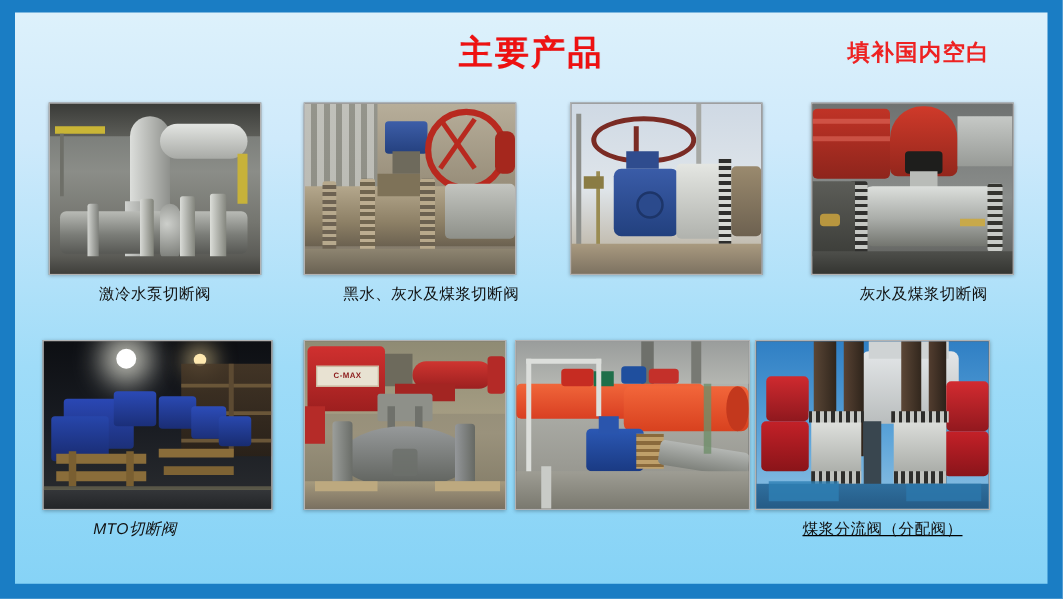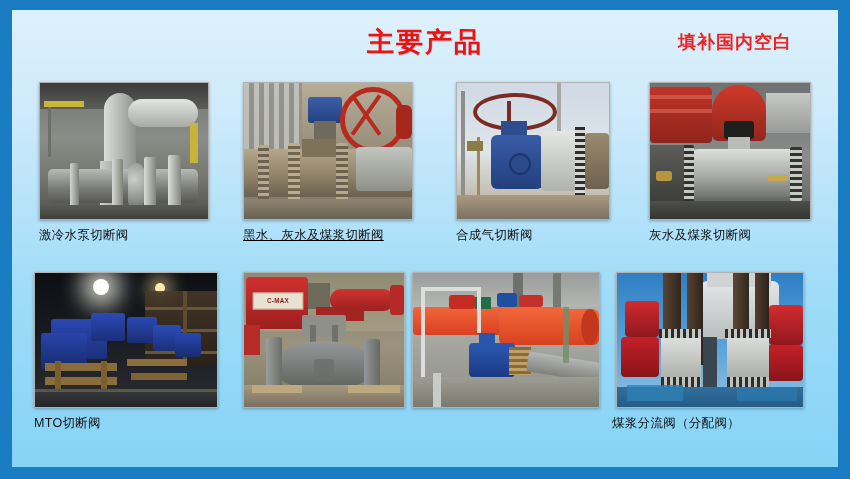--- a/index.html
+++ b/index.html
@@ -42,21 +42,21 @@
   .row1{top:10px;height:172px;}
   .row2{top:200px;height:172px;}
   .cell{position:absolute;top:0;}
   .photo{
     position:relative;overflow:hidden;
     border:1px solid rgba(255,255,255,.55);
     box-shadow:0 1px 3px rgba(0,0,0,.30);
     background:#555;
   }
   .caption{
-    text-align:left;font-size:12.5px;color:#111;
+    text-align:center;font-size:12.5px;color:#111;
     margin-top:7px;white-space:nowrap;letter-spacing:0.3px;
   }
   .el{position:absolute;}
   .lbl{
     position:absolute;color:#fff;font-size:4px;font-weight:bold;
     letter-spacing:.3px;transform:scale(1.05);
   }
 </style>
 </head>
 <body>
@@ -87,21 +87,21 @@
             <div class="el" style="left:72px;top:76px;width:11px;height:54px;border-radius:2px;background:linear-gradient(90deg,#d8dad6,#808279);"></div>
             <div class="el" style="left:104px;top:74px;width:12px;height:58px;border-radius:2px;background:linear-gradient(90deg,#dadcd8,#82847c);"></div>
             <div class="el" style="left:128px;top:72px;width:13px;height:60px;border-radius:2px;background:linear-gradient(90deg,#dcded9,#84867e);"></div>
             <div class="el" style="left:88px;top:80px;width:16px;height:46px;border-radius:8px;background:radial-gradient(circle at 35% 35%,#cdcfcb,#6f716c);"></div>
             <div class="el" style="left:0;top:122px;width:100%;height:14px;background:linear-gradient(180deg,#5b5b56,#3f3f3b);"></div>
             <div class="el" style="left:150px;top:40px;width:8px;height:40px;background:#c7b23a;"></div>
           </div>
           <div class="caption">激冷水泵切断阀</div>
         </div>
 
-        <div class="cell" style="left:231px;width:204px;text-decoration:underline;">
+        <div class="cell" style="left:231px;width:204px;">
           <div class="photo" style="width:168px;height:136px;">
             <div class="el" style="left:0;top:0;width:100%;height:100%;background:linear-gradient(180deg,#b7ae9a 0%,#9a907c 45%,#7d7466 100%);"></div>
             <div class="el" style="left:0;top:0;width:58px;height:80px;background:repeating-linear-gradient(90deg,#c2c4c0 0 5px,#8e9089 5px 10px);opacity:.85;"></div>
             <div class="el" style="left:64px;top:14px;width:34px;height:26px;border-radius:3px;background:linear-gradient(180deg,#3d5ea8,#24407e);"></div>
             <div class="el" style="left:70px;top:38px;width:22px;height:18px;background:#6e6a5c;"></div>
             <div class="el" style="left:96px;top:4px;width:56px;height:56px;border-radius:50%;border:5px solid #b8291f;"></div>
             <div class="el" style="left:120px;top:8px;width:4px;height:48px;background:#b8291f;transform:rotate(35deg);"></div>
             <div class="el" style="left:120px;top:8px;width:4px;height:48px;background:#b8291f;transform:rotate(-35deg);"></div>
             <div class="el" style="left:152px;top:22px;width:16px;height:34px;border-radius:6px;background:#a5271d;"></div>
             <div class="el" style="left:0;top:66px;width:168px;height:48px;background:linear-gradient(180deg,#b4a78c,#8d8066 60%,#6b6150);"></div>
@@ -125,21 +125,20 @@
             <div class="el" style="left:52px;top:70px;width:18px;height:18px;border-radius:50%;background:#2b4a8c;border:2px solid #1d3569;"></div>
             <div class="el" style="left:84px;top:48px;width:42px;height:60px;border-radius:4px;background:linear-gradient(180deg,#e4e6e2,#b0b2ad);"></div>
             <div class="el" style="left:118px;top:44px;width:10px;height:68px;background:repeating-linear-gradient(180deg,#2e2e2c 0 3px,#d8dad6 3px 6px);"></div>
             <div class="el" style="left:128px;top:50px;width:24px;height:56px;border-radius:4px;background:linear-gradient(180deg,#9a8a6e,#6d6150);"></div>
             <div class="el" style="left:4px;top:8px;width:4px;height:124px;background:#8d8f8b;"></div>
             <div class="el" style="left:20px;top:54px;width:3px;height:78px;background:#9a8c52;"></div>
             <div class="el" style="left:10px;top:58px;width:16px;height:10px;background:#8a7c44;"></div>
             <div class="el" style="left:100px;top:0;width:4px;height:48px;background:#a6a8a4;"></div>
             <div class="el" style="left:0;top:112px;width:100%;height:24px;background:linear-gradient(180deg,#a99a80,#7d7261);"></div>
           </div>
-          <div class="caption">合成气切断阀</div>
         </div>
 
         <div class="cell" style="left:637px;width:180px;">
           <div class="photo" style="width:160px;height:136px;">
             <div class="el" style="left:0;top:0;width:100%;height:100%;background:linear-gradient(180deg,#6f7271 0%,#8a8d8b 55%,#595a57 100%);"></div>
             <div class="el" style="left:0;top:4px;width:62px;height:56px;border-radius:4px;background:linear-gradient(180deg,#c03326,#8e251c);"></div>
             <div class="el" style="left:0;top:12px;width:62px;height:4px;background:#e0695c;opacity:.6;"></div>
             <div class="el" style="left:0;top:26px;width:62px;height:4px;background:#e0695c;opacity:.6;"></div>
             <div class="el" style="left:62px;top:2px;width:54px;height:56px;border-radius:26px 26px 6px 6px;background:linear-gradient(180deg,#cf3a2a,#93261c);"></div>
             <div class="el" style="left:74px;top:38px;width:30px;height:18px;background:#1e1e1c;border-radius:3px;"></div>
@@ -152,21 +151,21 @@
             <div class="el" style="left:6px;top:88px;width:16px;height:10px;background:#b8963f;border-radius:3px;"></div>
             <div class="el" style="left:118px;top:92px;width:20px;height:6px;background:#c8a94a;"></div>
             <div class="el" style="left:0;top:118px;width:100%;height:18px;background:linear-gradient(180deg,#4e4f4b,#343531);"></div>
           </div>
           <div class="caption">灰水及煤浆切断阀</div>
         </div>
       </div>
 
       <div class="row row2">
 
-        <div class="cell" style="left:22px;width:148px;">
+        <div class="cell" style="left:22px;width:148px;font-style:italic;">
           <div class="photo" style="width:182px;height:134px;">
             <div class="el" style="left:0;top:0;width:100%;height:100%;background:linear-gradient(180deg,#0d0f13 0%,#191c22 50%,#2b2d30 100%);"></div>
             <div class="el" style="left:58px;top:6px;width:16px;height:16px;border-radius:50%;background:#fff;box-shadow:0 0 22px 12px rgba(255,255,240,.75);"></div>
             <div class="el" style="left:120px;top:10px;width:10px;height:10px;border-radius:50%;background:#ffe9b0;box-shadow:0 0 16px 8px rgba(255,228,160,.5);"></div>
             <div class="el" style="left:110px;top:18px;width:72px;height:74px;background:linear-gradient(180deg,#4a3a28,#2b2117);opacity:.85;"></div>
             <div class="el" style="left:110px;top:34px;width:72px;height:3px;background:#6a5638;"></div>
             <div class="el" style="left:110px;top:56px;width:72px;height:3px;background:#6a5638;"></div>
             <div class="el" style="left:110px;top:78px;width:72px;height:3px;background:#6a5638;"></div>
             <div class="el" style="left:148px;top:18px;width:4px;height:74px;background:#5c4a32;"></div>
             <div class="el" style="left:16px;top:46px;width:56px;height:40px;border-radius:3px;background:linear-gradient(180deg,#2a47b4,#1c3078);"></div>
@@ -230,21 +229,21 @@
             <div class="el" style="left:56px;top:70px;width:46px;height:34px;border-radius:4px;background:linear-gradient(180deg,#2b58b4,#1a3a83);"></div>
             <div class="el" style="left:66px;top:60px;width:16px;height:14px;background:#2a55ad;"></div>
             <div class="el" style="left:96px;top:74px;width:22px;height:28px;background:repeating-linear-gradient(180deg,#8a6a3c 0 3px,#bfa06a 3px 6px);"></div>
             <div class="el" style="left:114px;top:84px;width:72px;height:20px;border-radius:4px;background:linear-gradient(180deg,#b4b7b4,#7e817b);transform:rotate(9deg);"></div>
             <div class="el" style="left:0;top:104px;width:100%;height:30px;background:linear-gradient(180deg,#9e9d94,#7a796f);"></div>
             <div class="el" style="left:20px;top:100px;width:8px;height:34px;background:#c9cbc7;"></div>
             <div class="el" style="left:150px;top:34px;width:6px;height:56px;background:#6f8f6a;opacity:.8;"></div>
           </div>
         </div>
 
-        <div class="cell" style="left:600px;width:212px;">
+        <div class="cell" style="left:588px;width:212px;text-decoration:underline;">
           <div class="photo" style="width:186px;height:134px;margin-left:4px;">
             <div class="el" style="left:0;top:0;width:100%;height:100%;background:linear-gradient(180deg,#2f7fc4 0%,#5ba3d8 55%,#8fc2e4 100%);"></div>
             <div class="el" style="left:84px;top:8px;width:78px;height:58px;border-radius:6px;background:linear-gradient(180deg,#e3e6e8,#b9bdbd);"></div>
             <div class="el" style="left:90px;top:0;width:64px;height:14px;background:#cfd3d4;"></div>
             <div class="el" style="left:46px;top:0;width:18px;height:96px;background:linear-gradient(90deg,#5a4636,#30261c);"></div>
             <div class="el" style="left:70px;top:0;width:16px;height:92px;background:linear-gradient(90deg,#584233,#2e241b);"></div>
             <div class="el" style="left:116px;top:0;width:16px;height:92px;background:linear-gradient(90deg,#5c4737,#32271d);"></div>
             <div class="el" style="left:138px;top:0;width:14px;height:88px;background:linear-gradient(90deg,#523d2f,#2c221a);"></div>
             <div class="el" style="left:8px;top:28px;width:34px;height:36px;border-radius:4px;background:linear-gradient(180deg,#cf2a2f,#8f181e);"></div>
             <div class="el" style="left:4px;top:64px;width:38px;height:40px;border-radius:4px;background:linear-gradient(180deg,#c32128,#8a1419);"></div>

